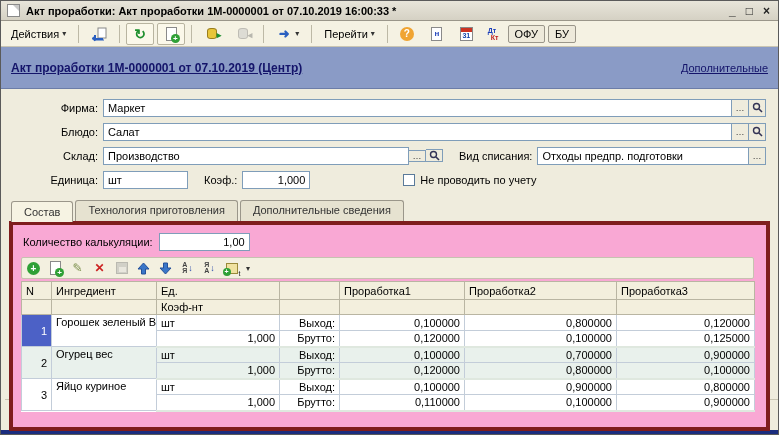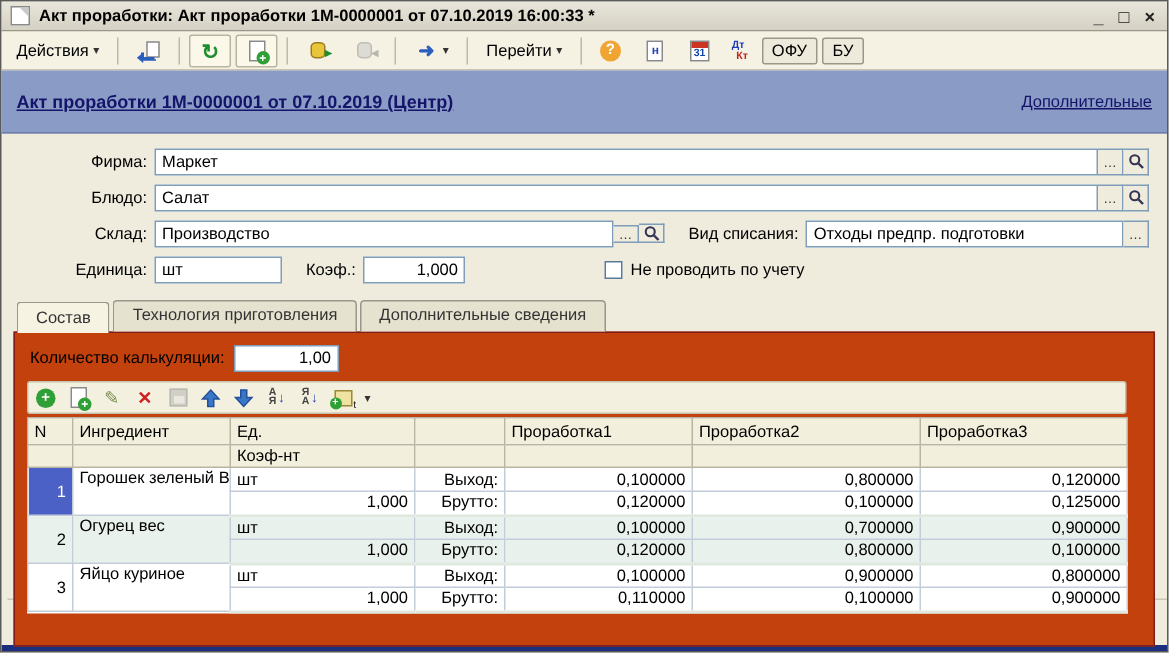--- a/index.html
+++ b/index.html
@@ -69,24 +69,24 @@
   .num-right { text-align:right; }
   .chk-wrap { display:flex; align-items:center; gap:5px; margin-left:93px; }
   .chk { width:12px; height:12px; background:#fff; border:1px solid #5a7a9a; }
 
   
   .tabzone { margin:2px 8px 0 8px; }
   .tabs { display:flex; gap:2px; padding-left:2px; position:relative; z-index:2; }
   .tab { border:1px solid #9a968a; border-bottom:none; border-radius:3px 3px 0 0;
          background:#e6e2d0; padding:3px 12px 4px 12px; color:#333; }
   .tab.active { background:#f6f3e3; position:relative; top:1px; padding-top:4px; font-weight:normal; }
-  .panel { border:1px solid #7f1d1d; background:#c2410c; height:210px; padding:6px 8px; position:relative; z-index:1; }
+  .panel { border:4px solid #7f1d1d; background:#f9a8d4; height:210px; padding:6px 8px; position:relative; z-index:1; }
 
   .calcrow { display:flex; align-items:center; gap:6px; margin:2px 0 6px 2px; }
-  .calcinput { width:70px; height:18px; background:#fff; border:1px solid #7f9db9; padding:2px 4px; text-align:right; }
+  .calcinput { width:91px; height:18px; background:#fff; border:1px solid #7f9db9; padding:2px 4px; text-align:right; }
 
   
   .cmdbar { border:1px solid #c6c2b0; background:#f3f0e0; border-radius:2px; height:22px;
             display:flex; align-items:center; padding:0 4px; gap:7px; margin-bottom:2px; width:733px; }
   .gico { width:15px; height:15px; display:inline-flex; align-items:center; justify-content:center; cursor:default; }
   .add-circle { width:13px; height:13px; border-radius:50%; background:#2fa036; color:#fff; font-weight:bold;
                 font-size:10px; line-height:13px; text-align:center; }
   .pencil { color:#7a8f4a; font-size:12px; }
   .del-x { color:#cc2222; font-weight:bold; font-size:12px; }
   .disk { width:12px; height:12px; background:#aaa; border:1px solid #777; position:relative; }

